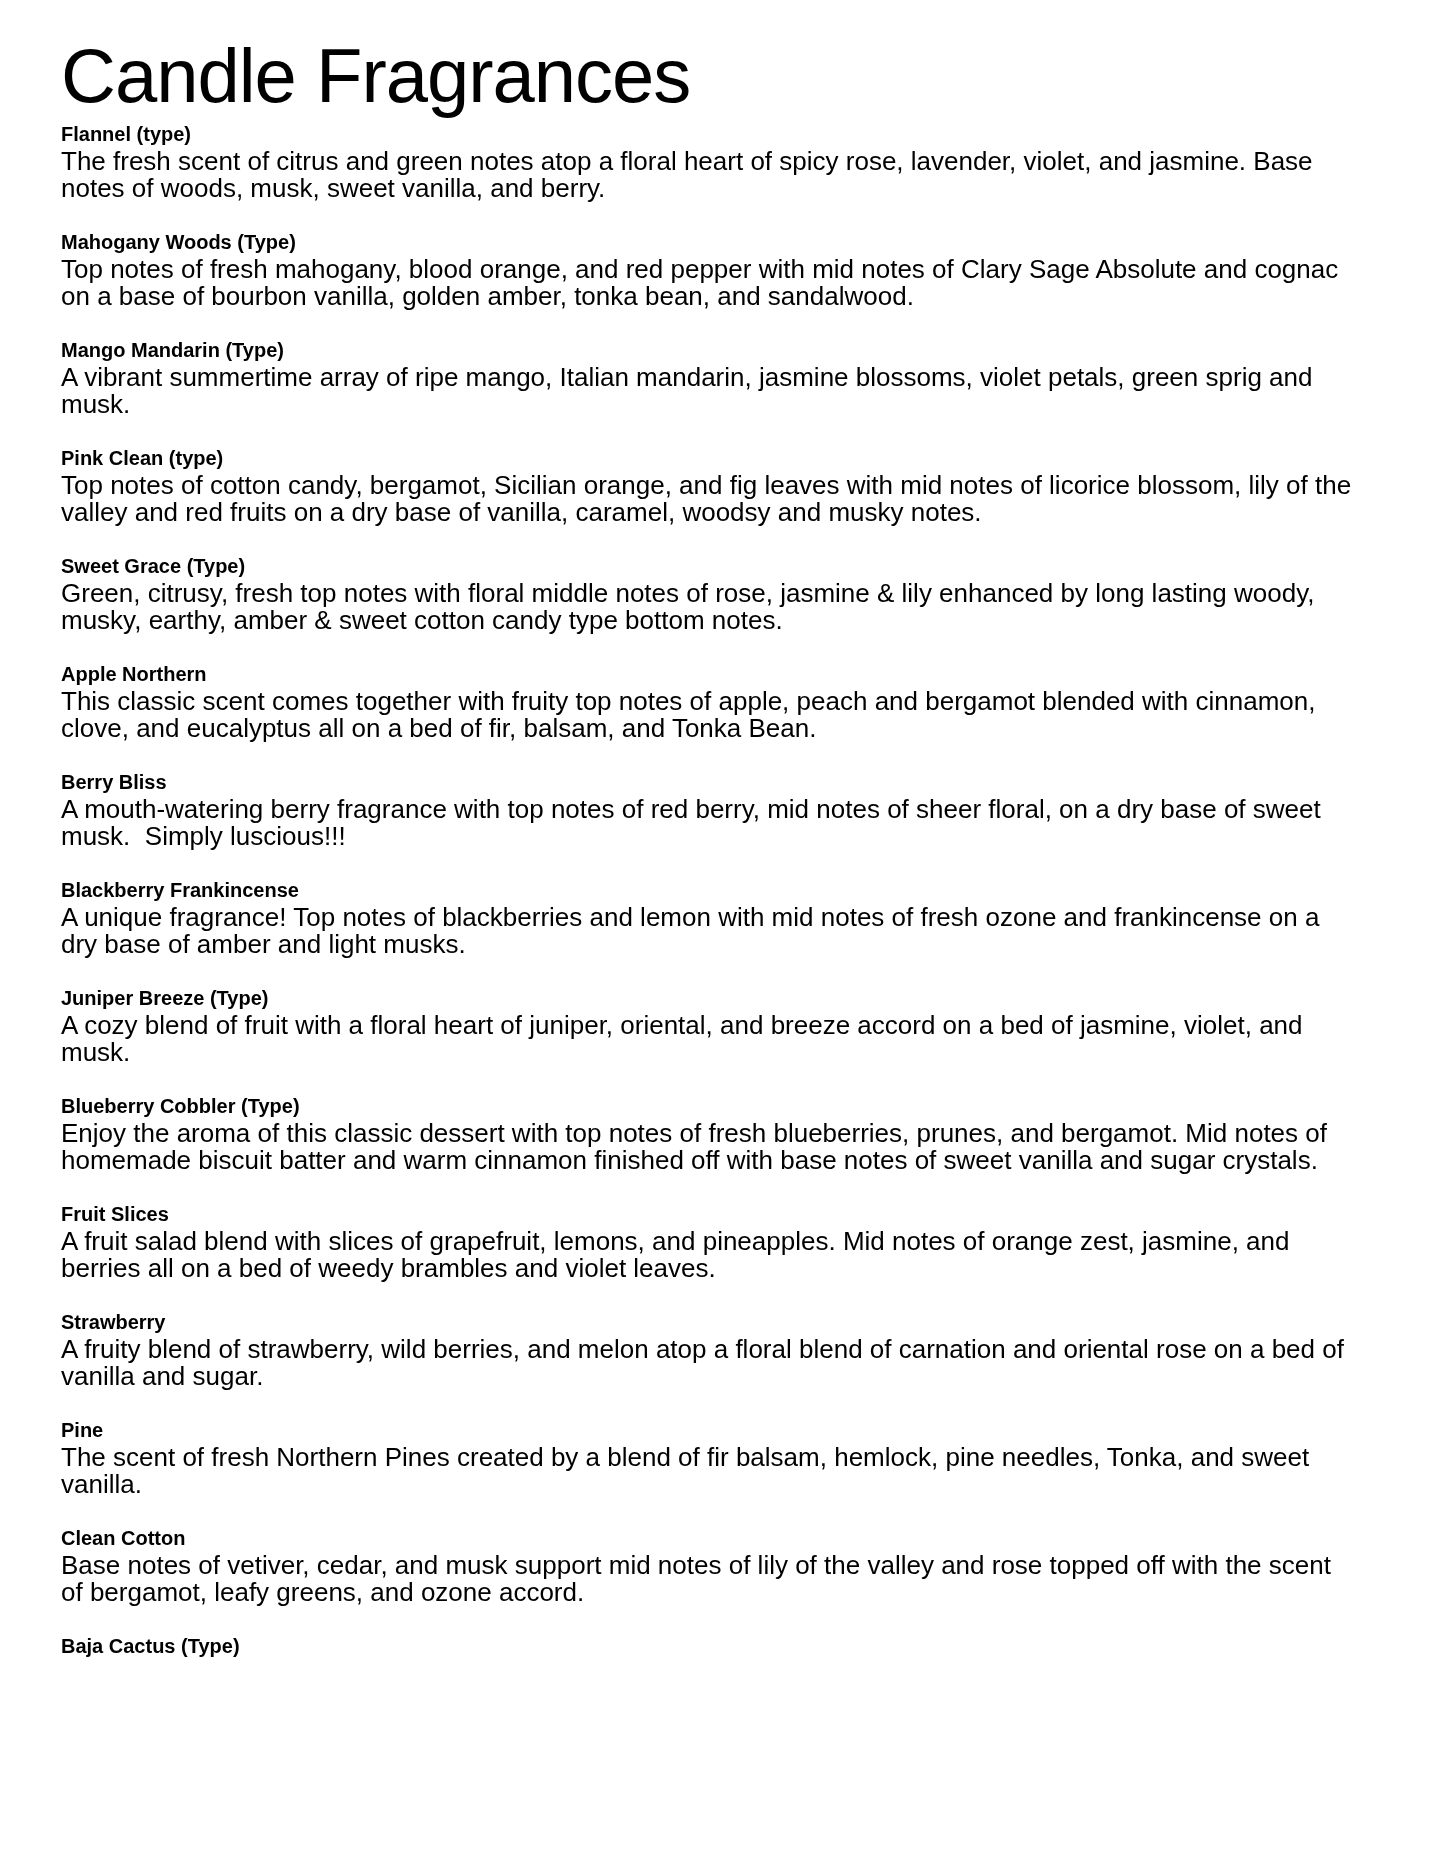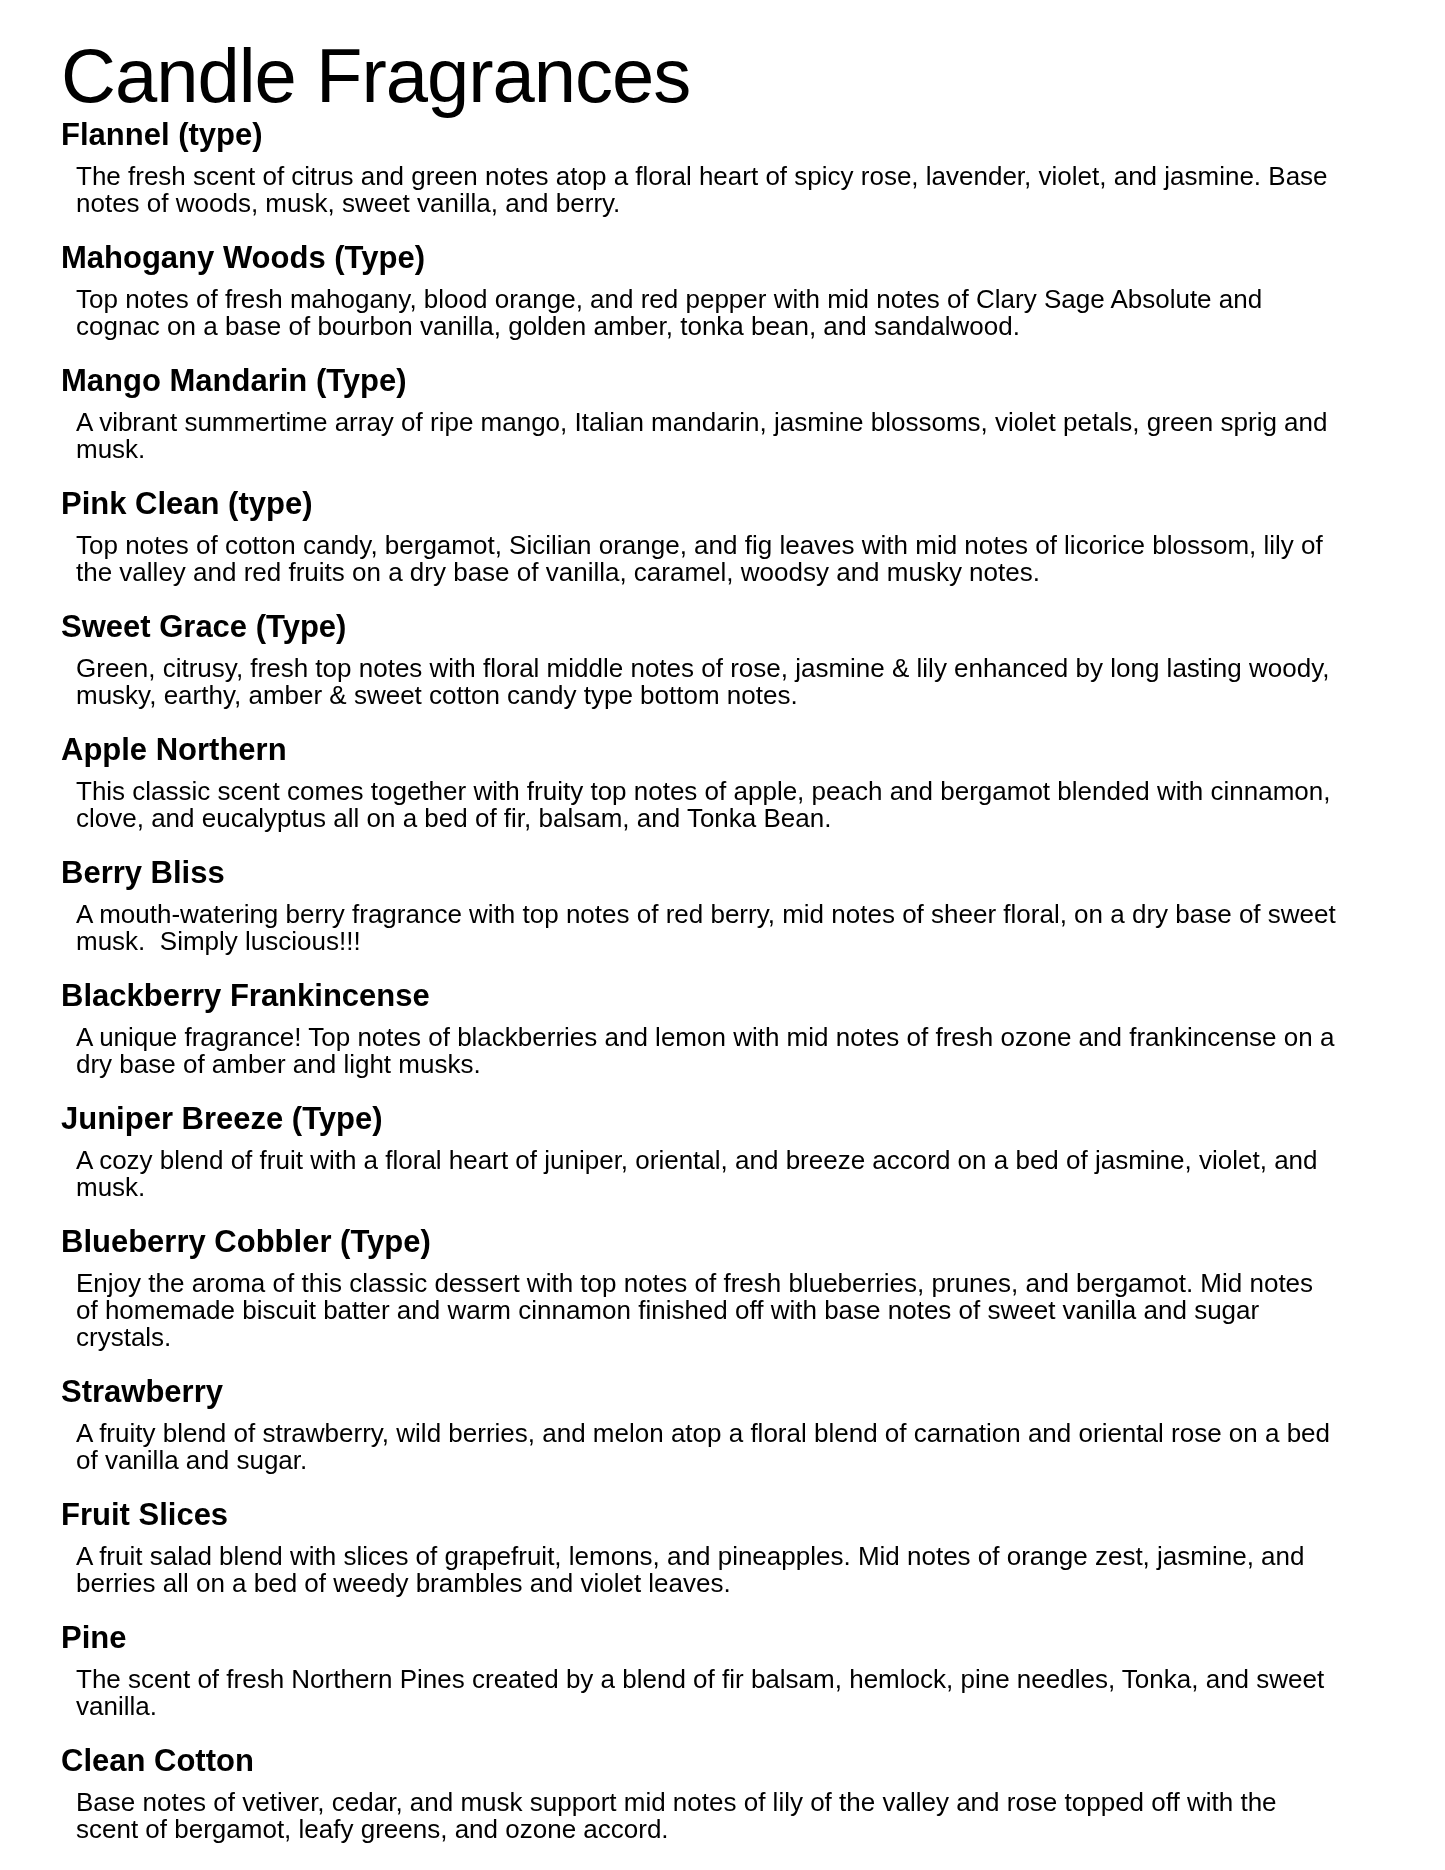--- a/index.html
+++ b/index.html
@@ -25,31 +25,31 @@
     letter-spacing: -1px;
     margin: 0 0 7px 0;
   }
   .content {
     max-width: 1292px;
   }
   .entry {
     margin: 0 0 27px 0;
   }
   .entry h2 {
-    font-size: 31px;
+    font-size: 20px;
     line-height: 27px;
     font-weight: 700;
     margin: 0;
     padding: 0;
   }
   .entry p {
     font-size: 26px;
     line-height: 27px;
     font-weight: 400;
-    margin: 15px;
+    margin: 0;
     padding: 0;
     white-space: pre-wrap;
   }
 </style>
 </head>
 <body>
 
 <div class="page">
   <h1 class="doc-title">Candle Fragrances</h1>
 
@@ -99,27 +99,27 @@
       <h2>Juniper Breeze (Type)</h2>
       <p>A cozy blend of fruit with a floral heart of juniper, oriental, and breeze accord on a bed of jasmine, violet, and musk.</p>
     </section>
 
     <section class="entry">
       <h2>Blueberry Cobbler (Type)</h2>
       <p>Enjoy the aroma of this classic dessert with top notes of fresh blueberries, prunes, and bergamot. Mid notes of homemade biscuit batter and warm cinnamon finished off with base notes of sweet vanilla and sugar crystals.</p>
     </section>
 
     <section class="entry">
-      <h2>Strawberry</h2>
-      <p>A fruity blend of strawberry, wild berries, and melon atop a floral blend of carnation and oriental rose on a bed of vanilla and sugar.</p>
+      <h2>Fruit Slices</h2>
+      <p>A fruit salad blend with slices of grapefruit, lemons, and pineapples. Mid notes of orange zest, jasmine, and berries all on a bed of weedy brambles and violet leaves.</p>
     </section>
 
     <section class="entry">
-      <h2>Fruit Slices</h2>
-      <p>A fruit salad blend with slices of grapefruit, lemons, and pineapples. Mid notes of orange zest, jasmine, and berries all on a bed of weedy brambles and violet leaves.</p>
+      <h2>Strawberry</h2>
+      <p>A fruity blend of strawberry, wild berries, and melon atop a floral blend of carnation and oriental rose on a bed of vanilla and sugar.</p>
     </section>
 
 
     <section class="entry">
       <h2>Pine</h2>
       <p>The scent of fresh Northern Pines created by a blend of fir balsam, hemlock, pine needles, Tonka, and sweet vanilla.</p>
     </section>
 
     <section class="entry">
       <h2>Clean Cotton</h2>

